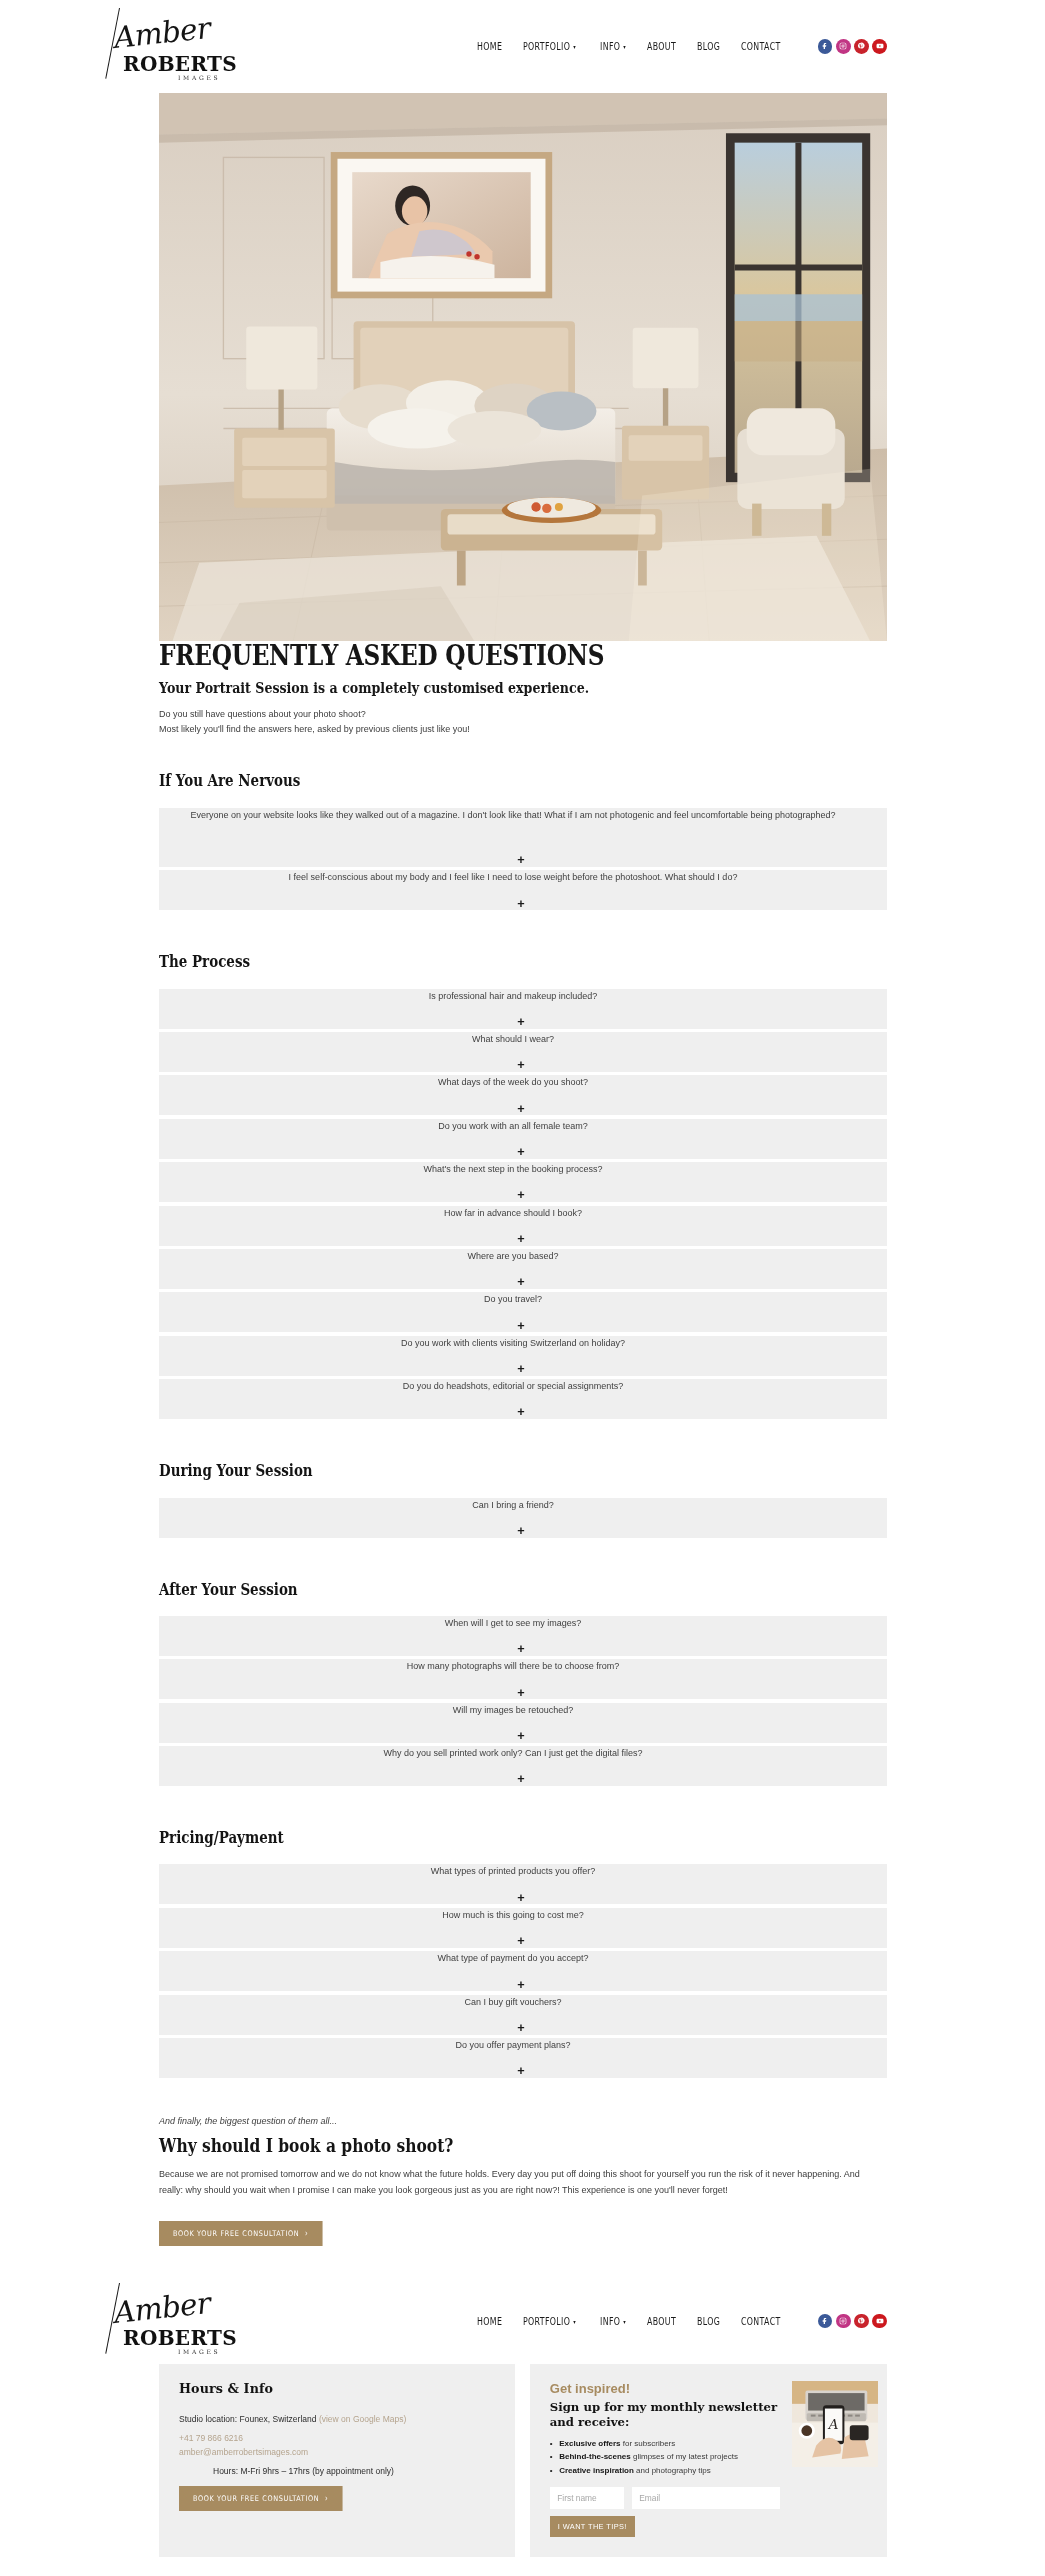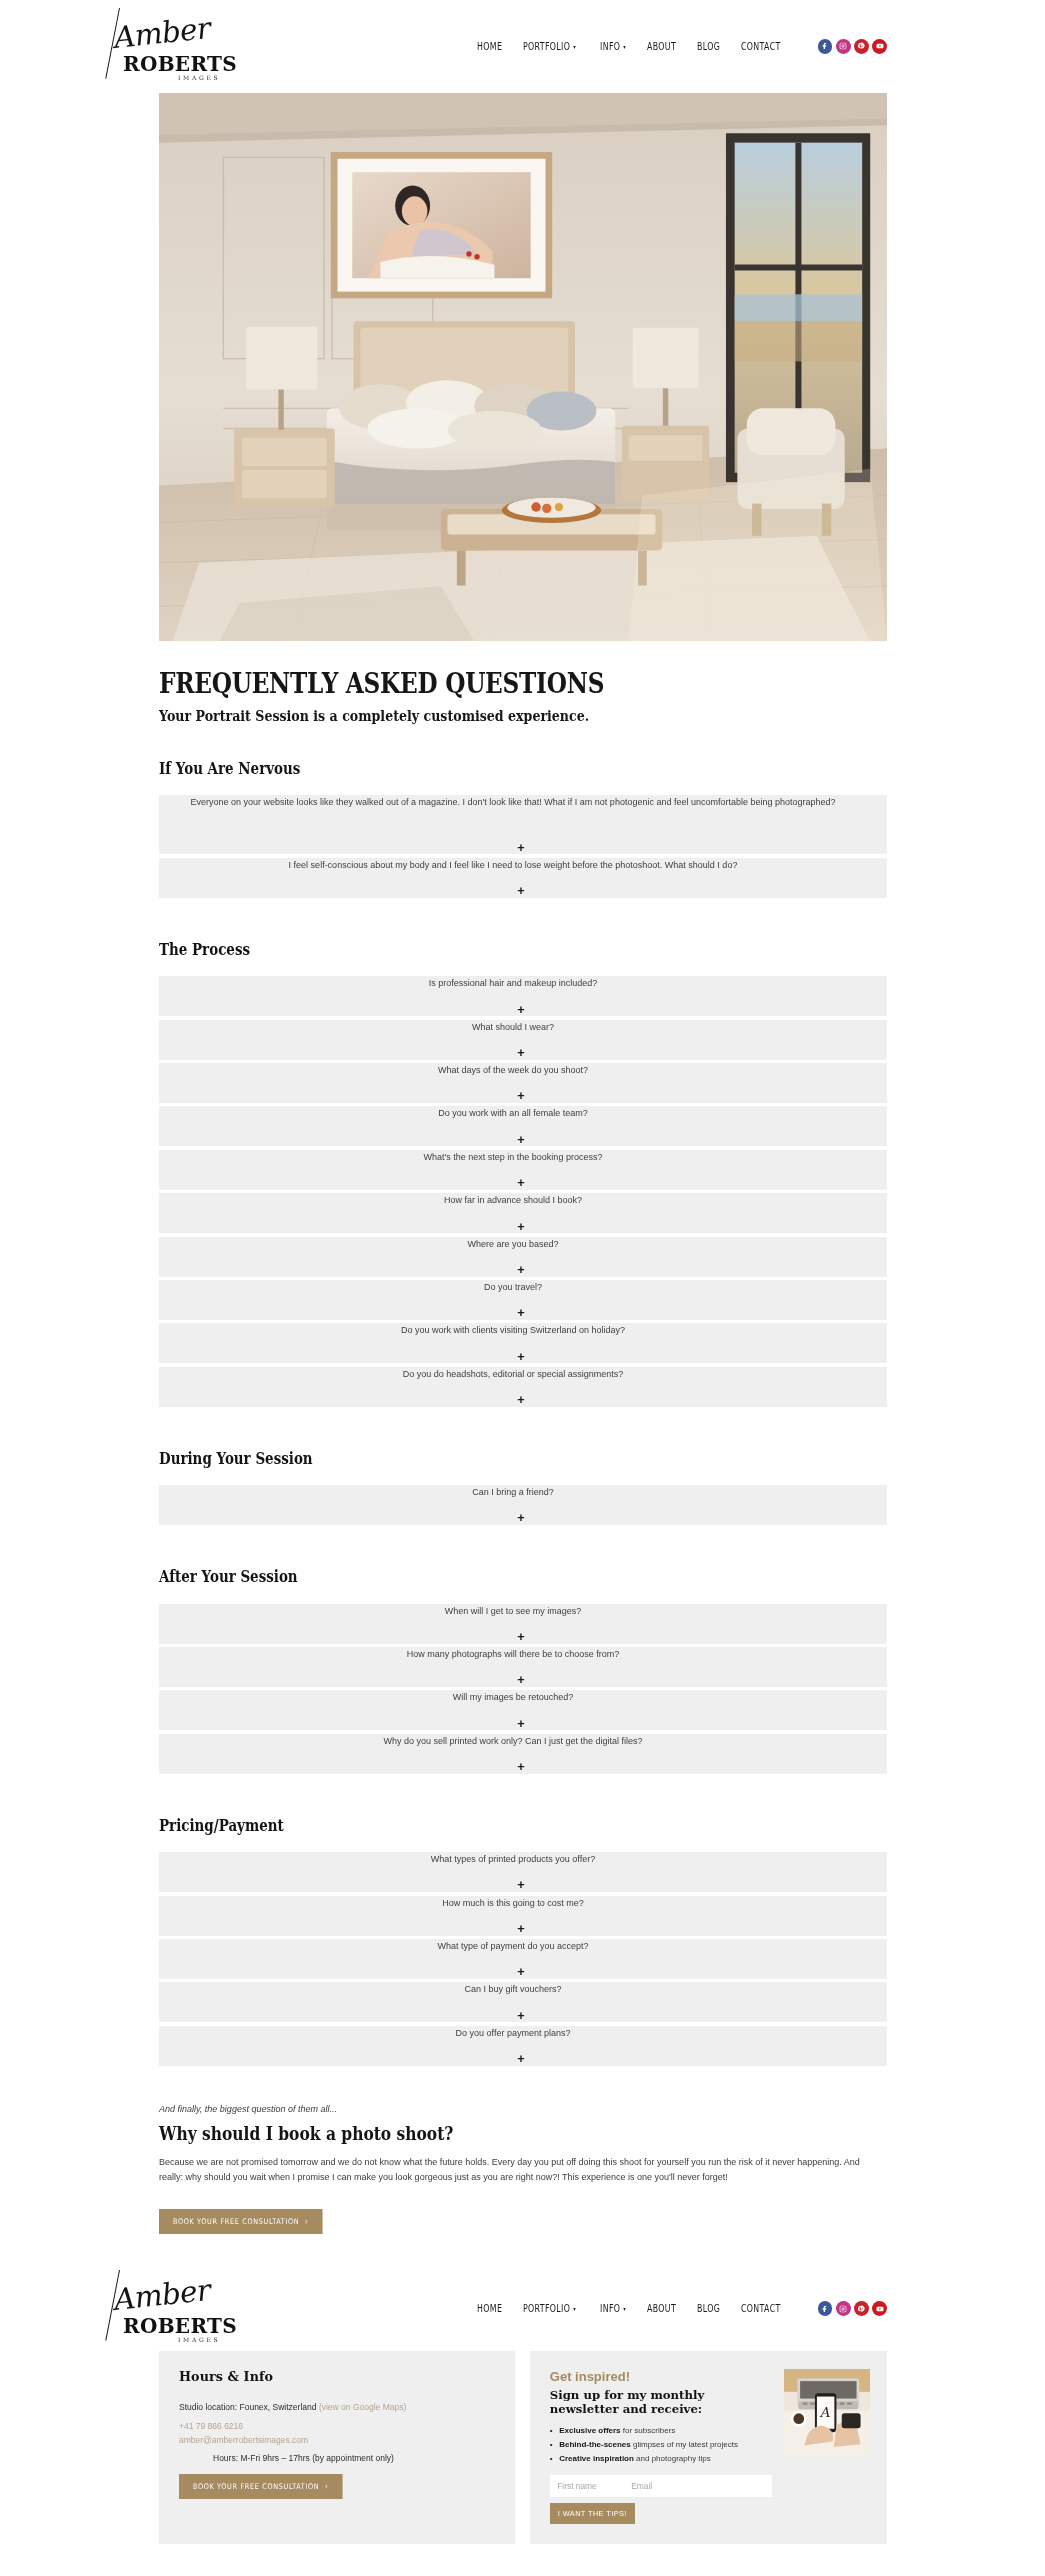--- a/index.html
+++ b/index.html
@@ -84,21 +84,21 @@
 
   
   .hero {
     width: 728px; height: 548px; margin: 0 auto;
     position: relative; overflow: hidden;
     background: #cdbfb0;
   }
   .hero-art { position: absolute; inset: 0; }
 
   
-  .content { width: 728px; margin: 0 auto; padding-top: 28px; }
+  .content { width: 728px; margin: 0 auto; }
 
   h1.page-title {
     font-family: "DejaVu Serif", serif;
     font-weight: bold;
     font-size: 27px;
     letter-spacing: -0.3px;
     color: #161616;
     transform: scaleX(0.86);
     transform-origin: left center;
     line-height: 1.1;
@@ -251,21 +251,21 @@
   .news-list { list-style: none; margin-bottom: 9.4px; }
   .news-list li {
     font-size: 8px; color: #3a3a3a; line-height: 1.7;
     padding-left: 9.4px; position: relative;
   }
   .news-list li::before {
     content: "•"; position: absolute; left: 0; top: 0; color: #222;
   }
   .news-list b { color: #161616; }
 
-  .news-form { display: flex; gap: 0; margin-bottom: 6.7px; }
+  .news-form { display: flex; gap: 8px; margin-bottom: 6.7px; }
   .news-form input {
     border: 0; background: #fff; height: 22px;
     padding: 0 7.4px; font-size: 8.4px; color: #333;
     font-family: "Liberation Sans", sans-serif;
   }
   .news-form input::placeholder { color: #a8a8a8; }
   .inp-first { width: 74px; }
   .inp-email { width: 148px; }
   .btn-tips {
     background: #a78b60; color: #fff; border: 0;
@@ -458,20 +458,24 @@
 
     <polygon points="720,600 1060,560 1085,817 700,817" fill="#fff5e2" opacity="0.22"></polygon>
     <polygon points="120,760 420,735 470,817 90,817" fill="#b7a791" opacity="0.18"></polygon>
   </svg>
 </section>
 
 <main class="content">
 
   <h1 class="page-title">FREQUENTLY ASKED QUESTIONS</h1>
   <h2 class="page-sub">Your Portrait Session is a completely customised experience.</h2>
+  <p class="intro">
+    <span>Do you still have questions about your photo shoot?</span><br>
+    <span>Most likely you'll find the answers here, asked by previous clients just like you!</span>
+  </p>
 
   <div id="faq-sections">
       <h3 class="section-head tight">If You Are Nervous</h3>
       <div class="acc-list">
         <div class="acc tall">
           <div class="acc-q">Everyone on your website looks like they walked out of a magazine. I don't look like that! What if I am not photogenic and feel uncomfortable being photographed?</div>
           <div class="acc-plus">+</div>
         </div>
         <div class="acc">
           <div class="acc-q">I feel self-conscious about my body and I feel like I need to lose weight before the photoshoot. What should I do?</div>

